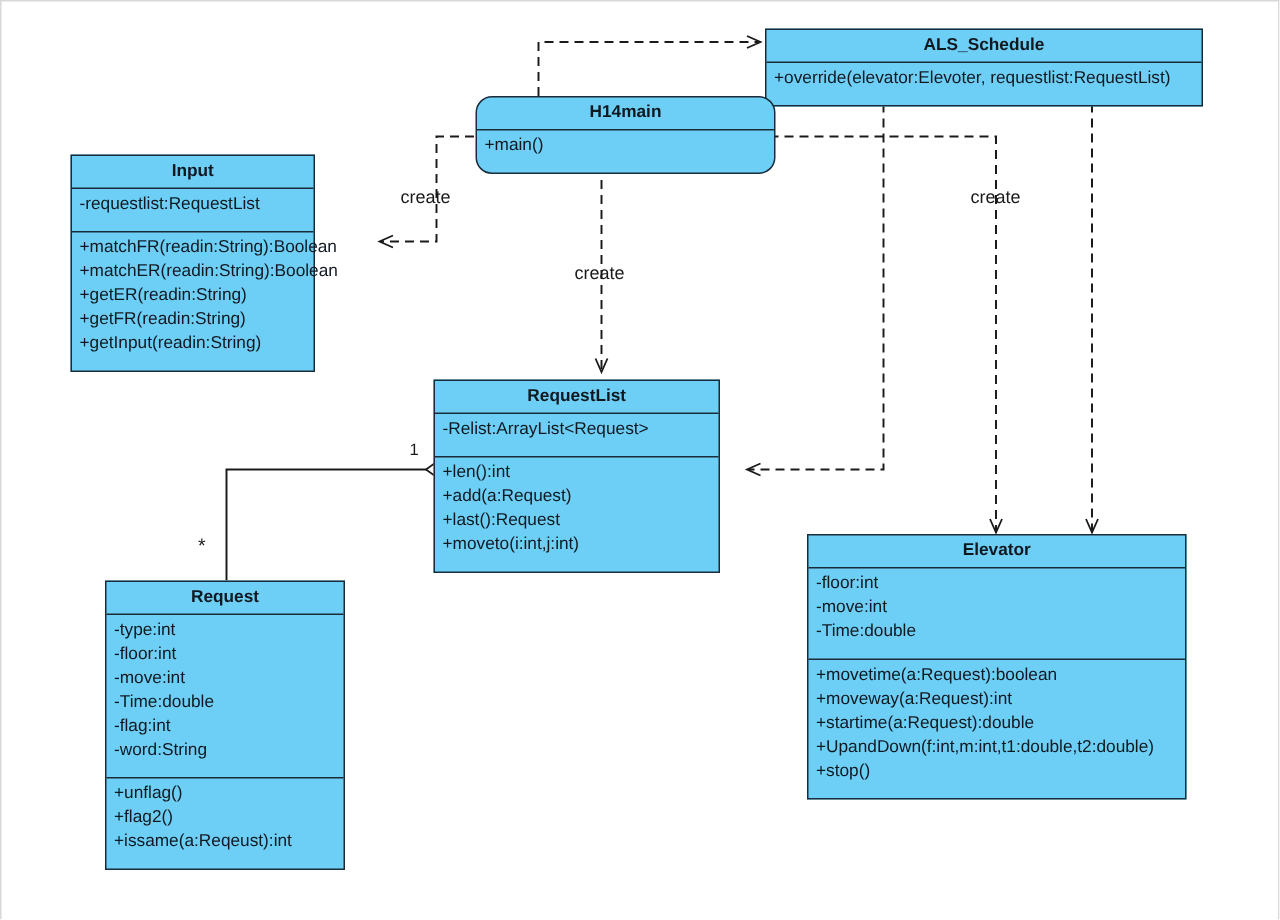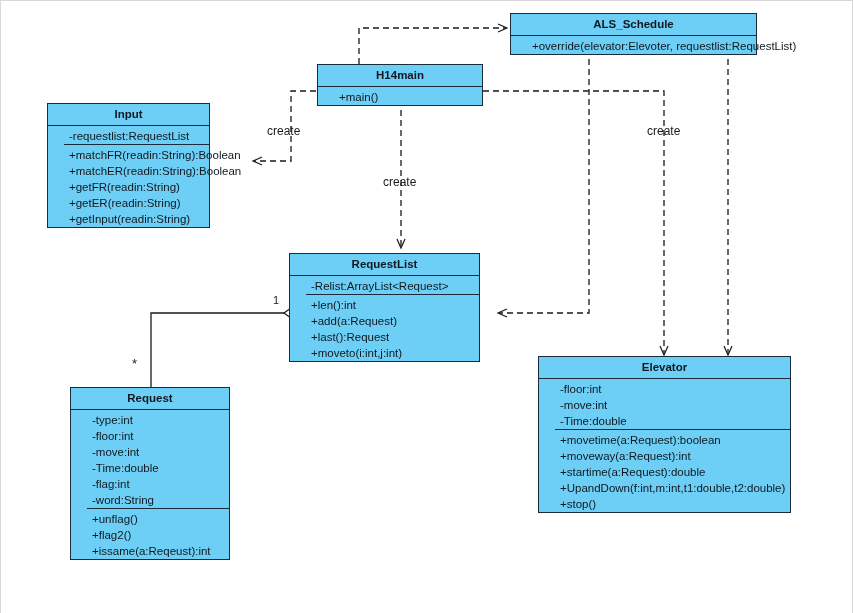--- a/index.html
+++ b/index.html
@@ -39,23 +39,22 @@
   .uml-title {
     text-align: center;
     font-weight: bold;
     font-size: 11.5px;
     line-height: 16px;
     padding: 2px 4px 3px 4px;
     border-bottom: 1px solid #1a2c3a;
     white-space: nowrap;
   }
   .uml-compartment {
-    padding: 2px 0 0 0;
+    padding: 2px 0 10px 0;
     border-bottom: 1px solid #1a2c3a;
-    margin-left: 16px;
   }
   .uml-compartment.last {
     border-bottom: none;
   }
   .uml-compartment .row {
     font-size: 11.5px;
     line-height: 16px;
     padding: 0 4px 0 5px;
     white-space: nowrap;
   }
@@ -110,44 +109,44 @@
     <path d="M 588,48 L 588,312 L 498,312" fill="none" stroke="#1a1a1a" stroke-width="1.3" stroke-dasharray="6,4" marker-end="url(#openArrow)"></path>
 
      Elevator --&gt;
     <path d="M 727,48 L 727,353" fill="none" stroke="#1a1a1a" stroke-width="1.3" stroke-dasharray="6,4" marker-end="url(#openArrow)"></path>
 
     
     <path d="M 292,312 L 150,312 L 150,386" fill="none" stroke="#1a1a1a" stroke-width="1.3"></path>
     <polygon points="292,305.5 301,312 292,318.5 283,312" fill="#ffffff" stroke="#1a1a1a" stroke-width="1.2"></polygon>
   </svg>
 
-  <div class="uml-class" style="left:509px; top:12px; width:247px;">
+  <div class="uml-class" style="left:509px; top:18px; width:292px;">
     <div class="uml-title">ALS_Schedule</div>
     <div class="uml-compartment last">
       <div class="row">+override(elevator:Elevoter, requestlist:RequestList)</div>
     </div>
   </div>
 
-  <div class="uml-class" style="left:316px; top:63px; width:166px;">
+  <div class="uml-class" style="left:316px; top:63px; width:200px;border-radius:11px;">
     <div class="uml-title">H14main</div>
     <div class="uml-compartment last">
       <div class="row">+main()</div>
     </div>
   </div>
 
   <div class="uml-class" style="left:46px; top:102px; width:163px;">
     <div class="uml-title">Input</div>
     <div class="uml-compartment">
       <div class="row">-requestlist:RequestList</div>
     </div>
     <div class="uml-compartment last">
       <div class="row">+matchFR(readin:String):Boolean</div>
       <div class="row">+matchER(readin:String):Boolean</div>
+      <div class="row">+getER(readin:String)</div>
       <div class="row">+getFR(readin:String)</div>
-      <div class="row">+getER(readin:String)</div>
       <div class="row">+getInput(readin:String)</div>
     </div>
   </div>
 
   <div class="uml-class" style="left:288px; top:252px; width:191px;">
     <div class="uml-title">RequestList</div>
     <div class="uml-compartment">
       <div class="row">-Relist:ArrayList&lt;Request&gt;</div>
     </div>
     <div class="uml-compartment last">

